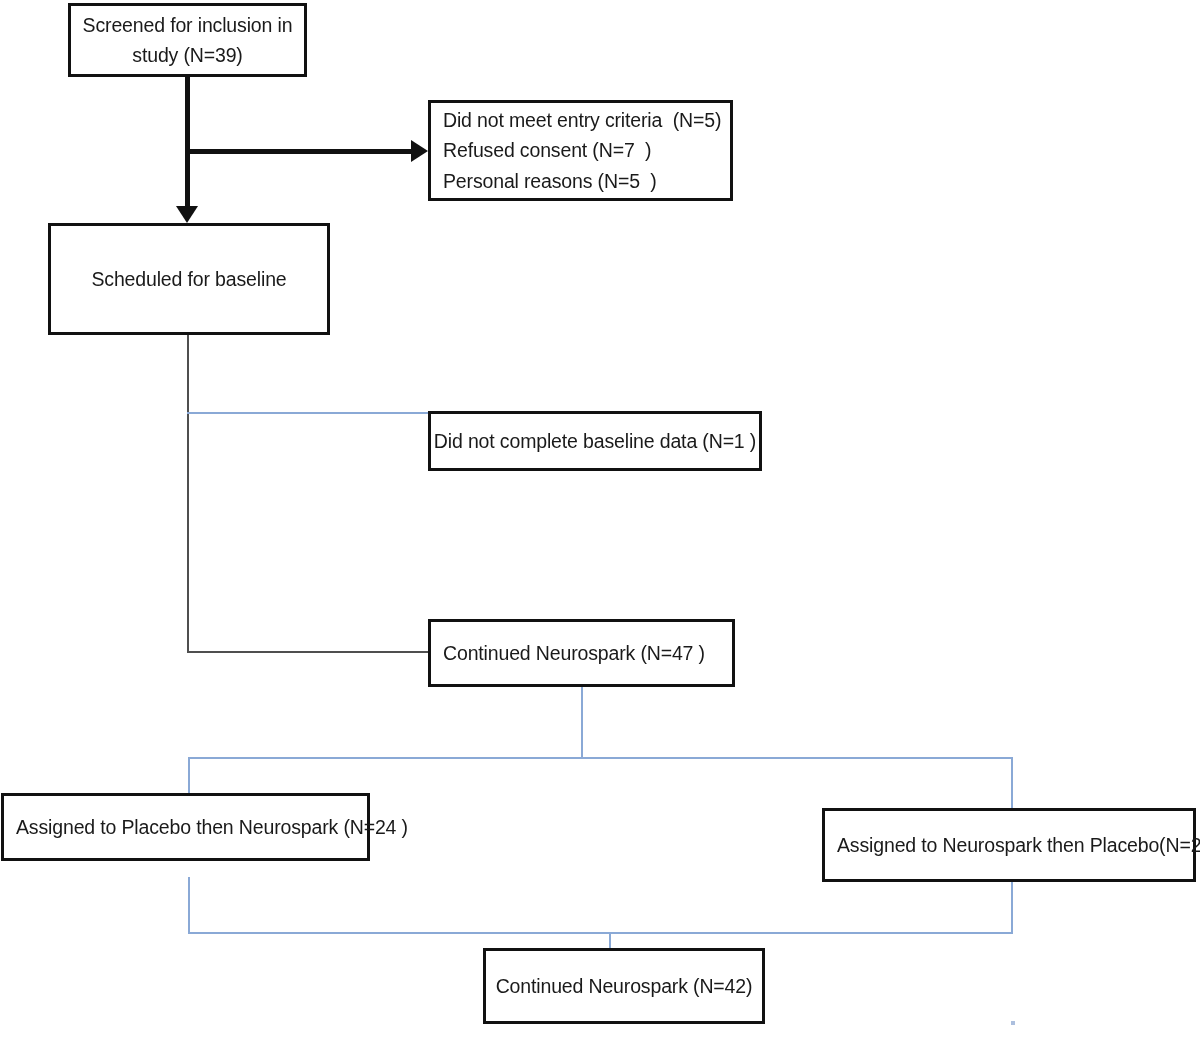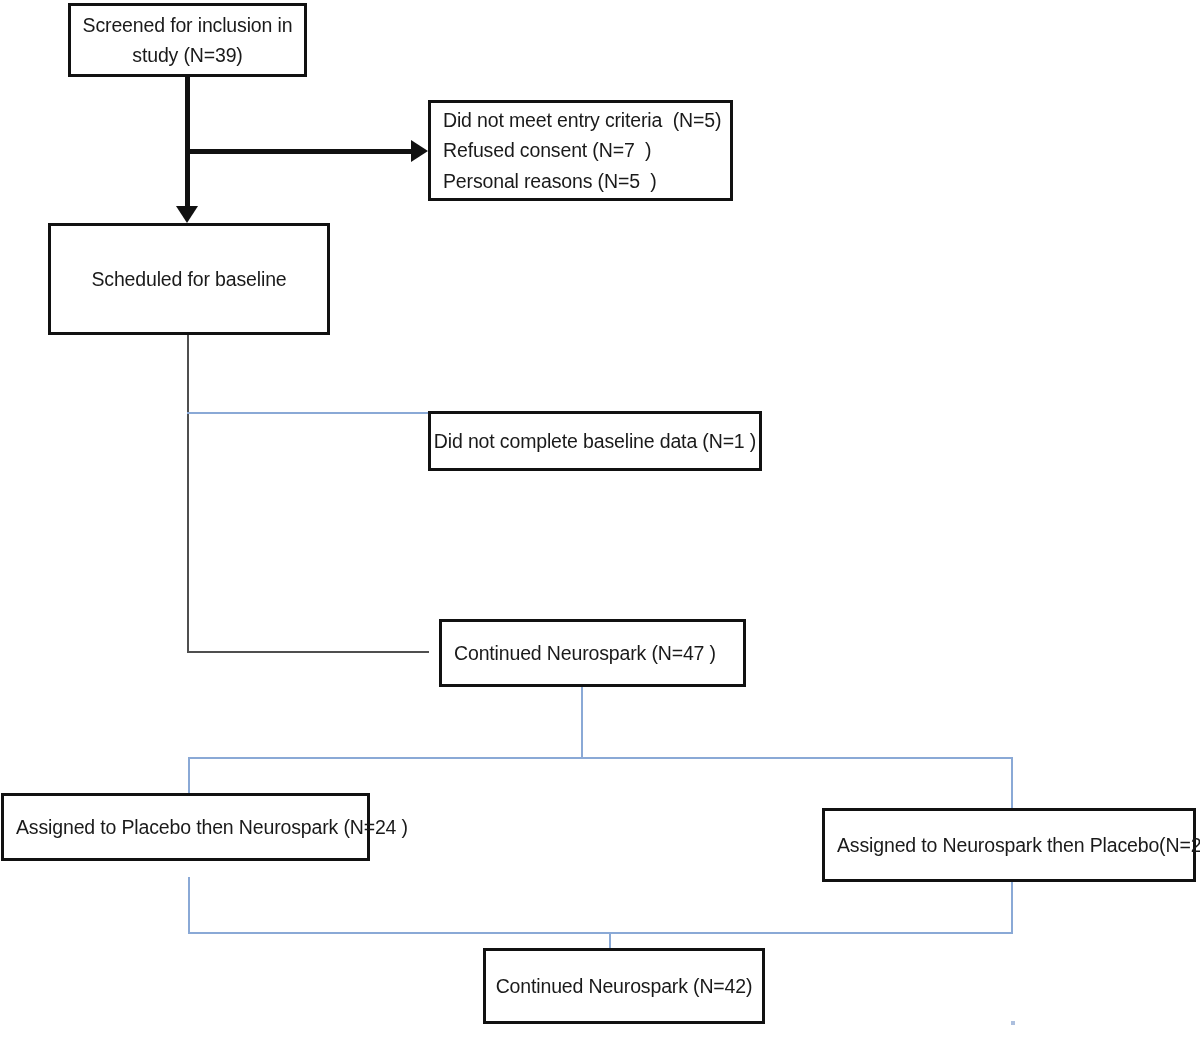--- a/index.html
+++ b/index.html
@@ -49,21 +49,21 @@
     left: -3px; right: -3px; bottom: -3px;
     height: 3px;
     background: #111111;
   }
 
   
   #node-screened   { left: 68px;  top: 3px;    width: 239px; height: 74px; }
   #node-excluded   { left: 428px; top: 100px;  width: 305px; height: 101px; }
   #node-baseline   { left: 48px;  top: 223px;  width: 282px; height: 112px; }
   #node-nobaseline { left: 428px; top: 383px;  width: 334px; height: 60px; margin-top: 28px; }
-  #node-continued47{ left: 428px; top: 619px;  width: 307px; height: 68px; margin-left: 11px; }
+  #node-continued47{ left: 428px; top: 619px;  width: 307px; height: 68px; }
   #node-arm-left   { left: 1px;   top: 793px;  width: 369px; height: 68px; }
   #node-arm-right  { left: 822px; top: 808px;  width: 374px; height: 74px; }
   #node-continued42{ left: 483px; top: 948px;  width: 282px; height: 76px; }
 
   
   .conn {
     position: absolute;
     z-index: 1;
   }
   .thick-v { background: #111111; width: 5px; }

